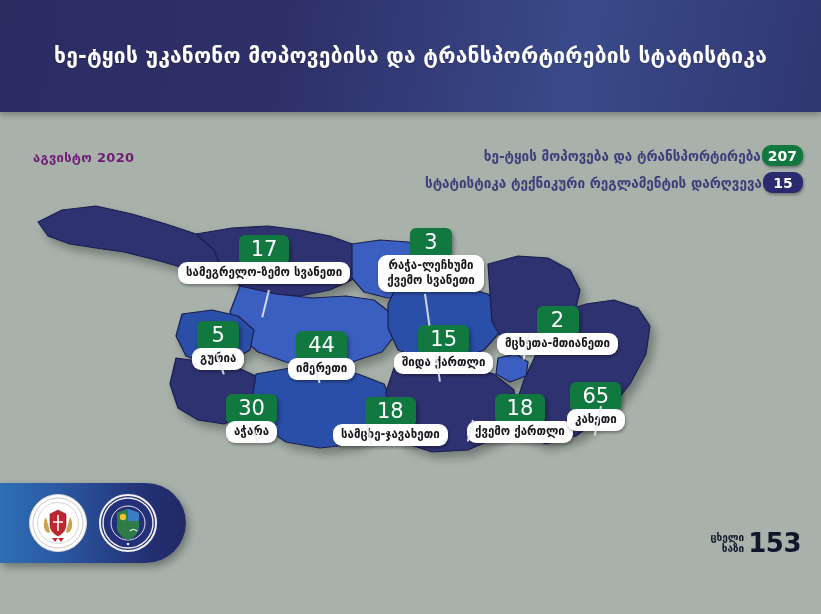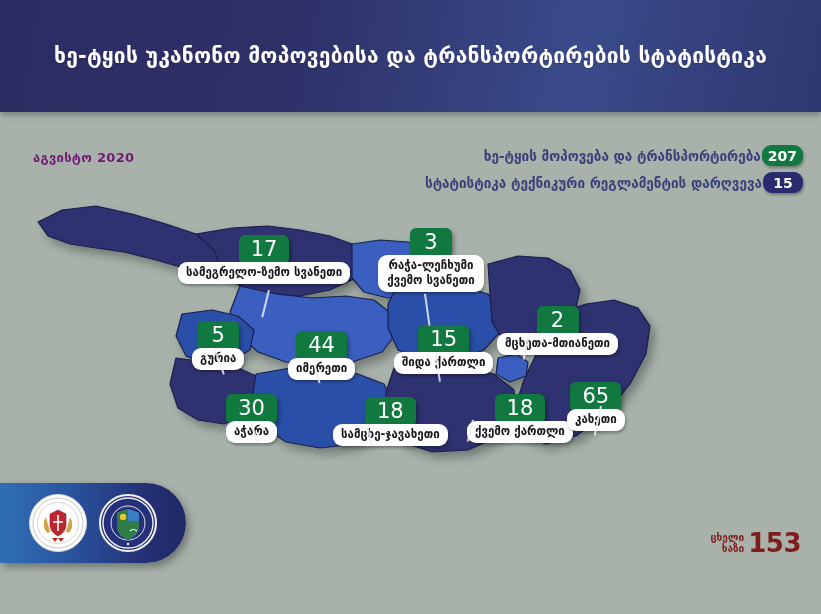--- a/index.html
+++ b/index.html
@@ -137,21 +137,21 @@
     display: flex; align-items: center; justify-content: center;
     position: relative;
   }
   #emblem-ministry { background: #fdfdfd; border: 1px solid #d8d8d8; }
   #emblem-agency { background: #25307a; border: 2px solid #f2f2f2; }
 
   
   #hotline {
     position: absolute; right: 20px; top: 528px;
     display: flex; align-items: center; gap: 4px;
-    color: #7f1d1d;
+    color: #0f172a;
   }
   #hotline-label {
     font-size: 10px; font-weight: bold;
     line-height: 1.12; text-align: right;
     white-space: pre-line;
   }
   #hotline-number {
     font-size: 26px; font-weight: bold;
     letter-spacing: -0.5px;
   }

